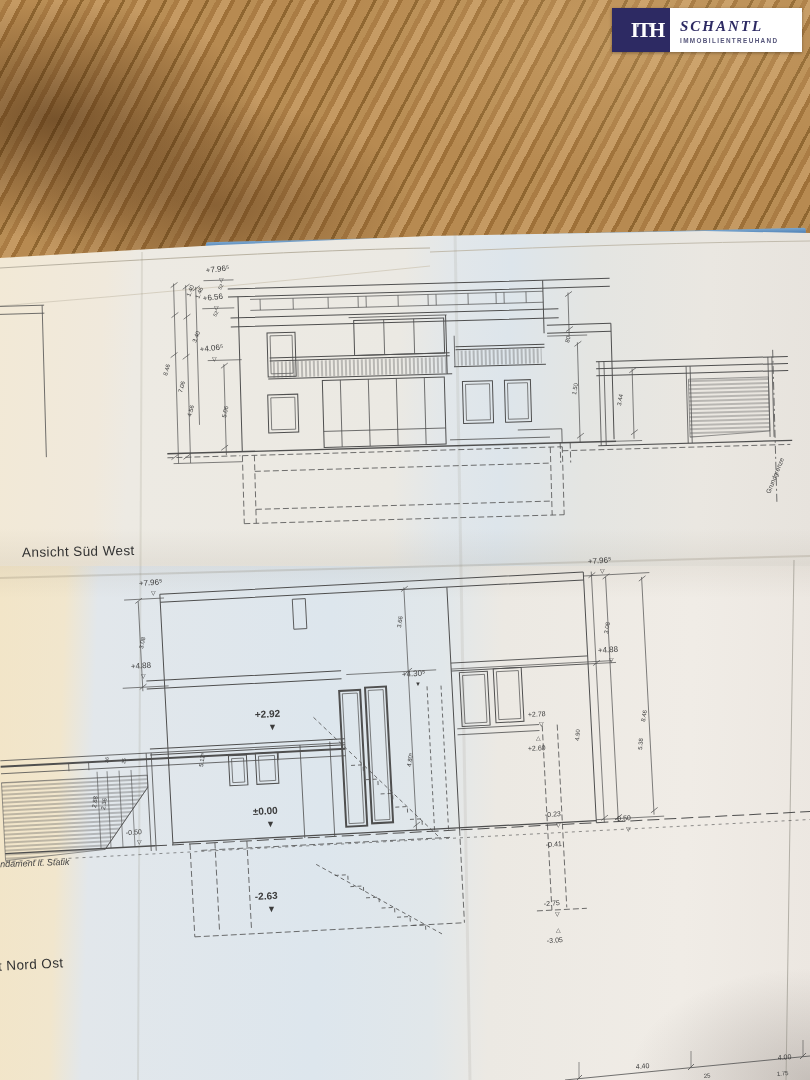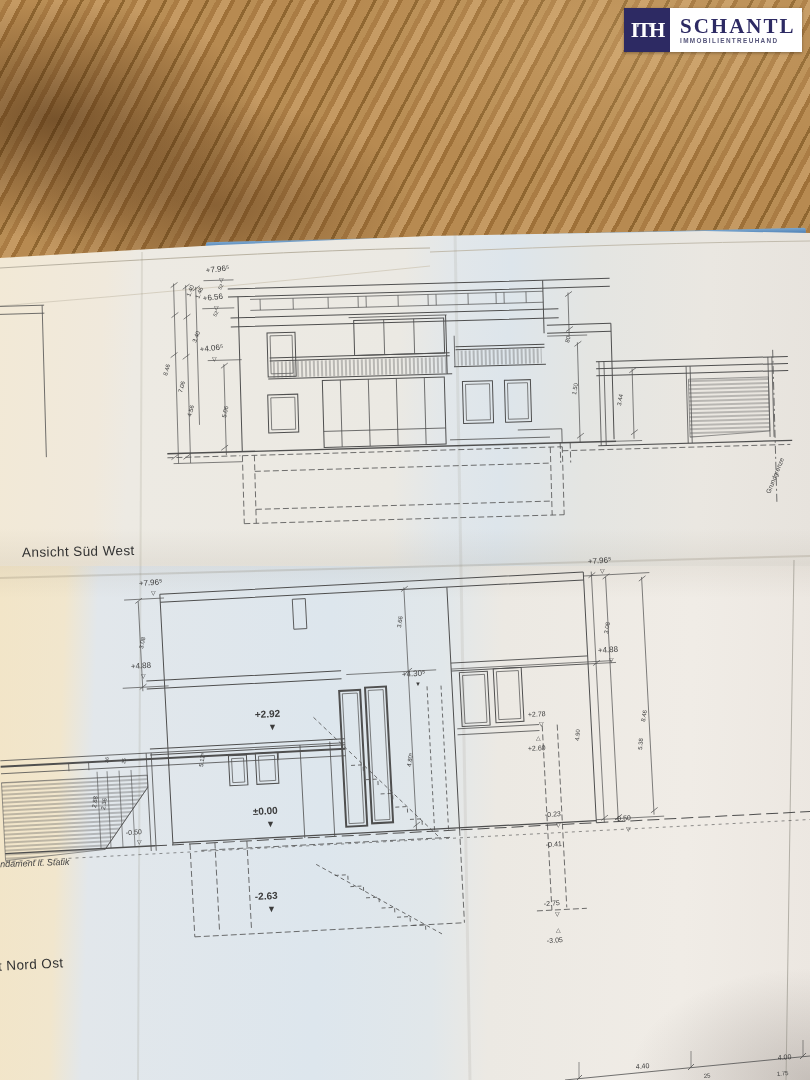--- a/index.html
+++ b/index.html
@@ -36,25 +36,25 @@
   
   svg.draw{position:absolute;left:0;top:0;}
   .ttl{position:absolute;color:#333;white-space:nowrap;}
   .ttl-main{font-size:13.5px;letter-spacing:.4px;font-weight:500;}
   .note{font-size:9px;font-style:italic;color:#444;}
   
   .logo{position:absolute;right:8px;top:8px;display:flex;height:44px;
         box-shadow:0 1px 3px rgba(0,0,0,.35);}
   .logo-mark{width:46px;background:var(--navy,#2d2a63);color:#fff;display:flex;align-items:center;
     justify-content:center;font-family:"Liberation Serif",serif;font-weight:bold;
-    font-size:21px;letter-spacing:-2px;}
+    font-size:21px;letter-spacing:-2px;padding-left:12px;}
   .logo-text{background:#fff;width:114px;padding:3px 8px 3px 10px;display:flex;
     flex-direction:column;justify-content:center;}
   .logo-name{color:var(--navy,#2d2a63);font-family:"Liberation Serif",serif;font-weight:bold;
-    font-size:21px;letter-spacing:2px;line-height:20px;}
+    font-size:15px;letter-spacing:2px;line-height:20px;font-style:italic;}
   .logo-sub{color:#55557a;font-size:6.4px;letter-spacing:1.35px;font-weight:bold;margin-top:1px;}
 </style>
 </head>
 <body>
 
 <div class="stage">
 
   <div class="wood"></div>
   <div class="folder"></div>
 

